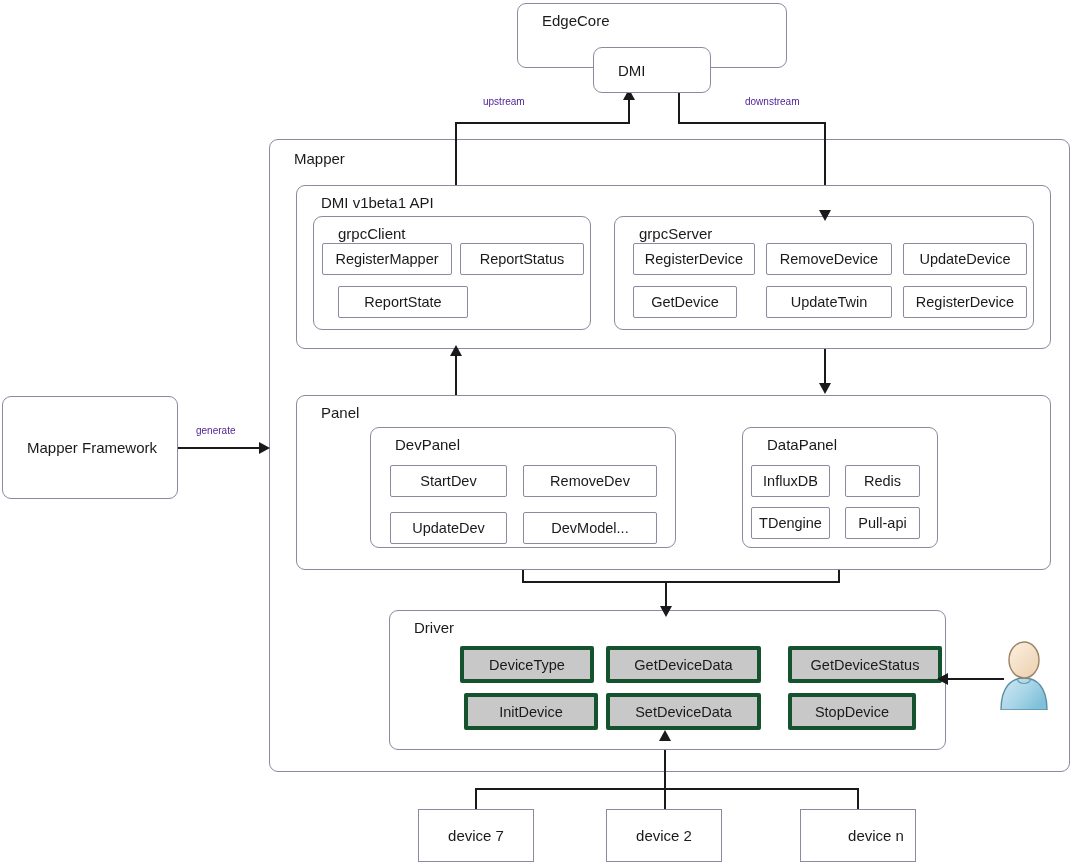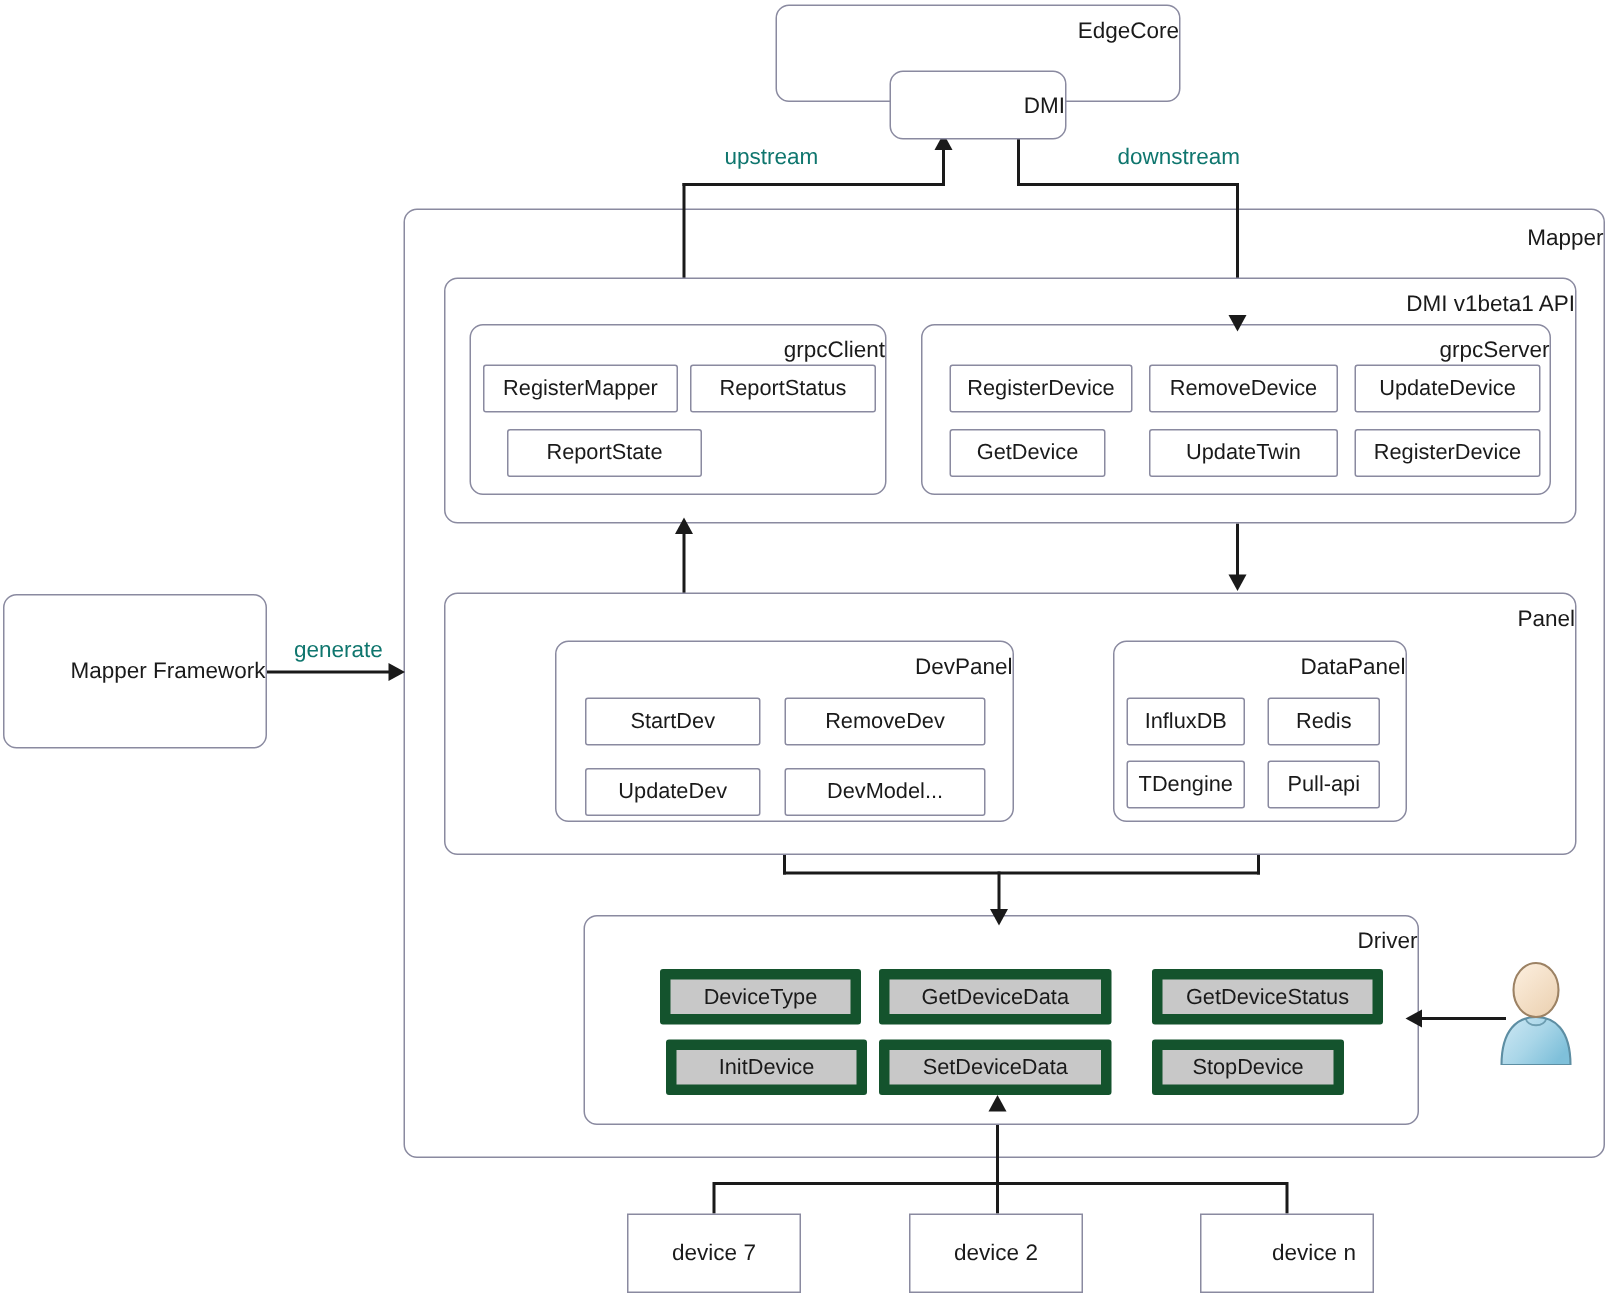--- a/index.html
+++ b/index.html
@@ -19,22 +19,23 @@
     overflow: hidden;
   }
   
   .box {
     position: absolute;
     background: #ffffff;
     border: 1px solid #8a8aa0;
     border-radius: 9px;
     display: flex;
     align-items: flex-start;
-    justify-content: flex-end;
+    justify-content: flex-start;
     z-index: 3;
+    padding-left: 24px;
   }
   .box > .title {
     font-size: 15px;
     line-height: 1;
     padding-top: 9px;
     color: #1a1a1a;
     white-space: nowrap;
   }
   .box.center-label {
     align-items: center;
@@ -51,21 +52,22 @@
     display: flex;
     align-items: center;
     justify-content: center;
     font-size: 14.5px;
     color: #1a1a1a;
     white-space: nowrap;
     z-index: 4;
   }
   .chip.gray {
     background: #c8c8c8;
-    border: 7px solid #14532d;
+    border: 4px solid #14532d;
+    margin-left: 20px;
   }
   
   .sq {
     position: absolute;
     background: #ffffff;
     border: 1px solid #8a8aa0;
     border-radius: 0;
     display: flex;
     align-items: center;
     justify-content: center;
@@ -100,22 +102,22 @@
     border-bottom: 6px solid transparent;
     border-left: 11px solid #1a1a1a;
   }
   .arrow.left {
     border-top: 6px solid transparent;
     border-bottom: 6px solid transparent;
     border-right: 11px solid #1a1a1a;
   }
   .edge-label {
     position: absolute;
-    font-size: 15px;
-    color: #0f766e;
+    font-size: 10px;
+    color: #4c1d95;
     white-space: nowrap;
     z-index: 6;
     background: #ffffff;
     padding: 0 2px;
   }
   
   .avatar {
     position: absolute;
     z-index: 6;
   }

